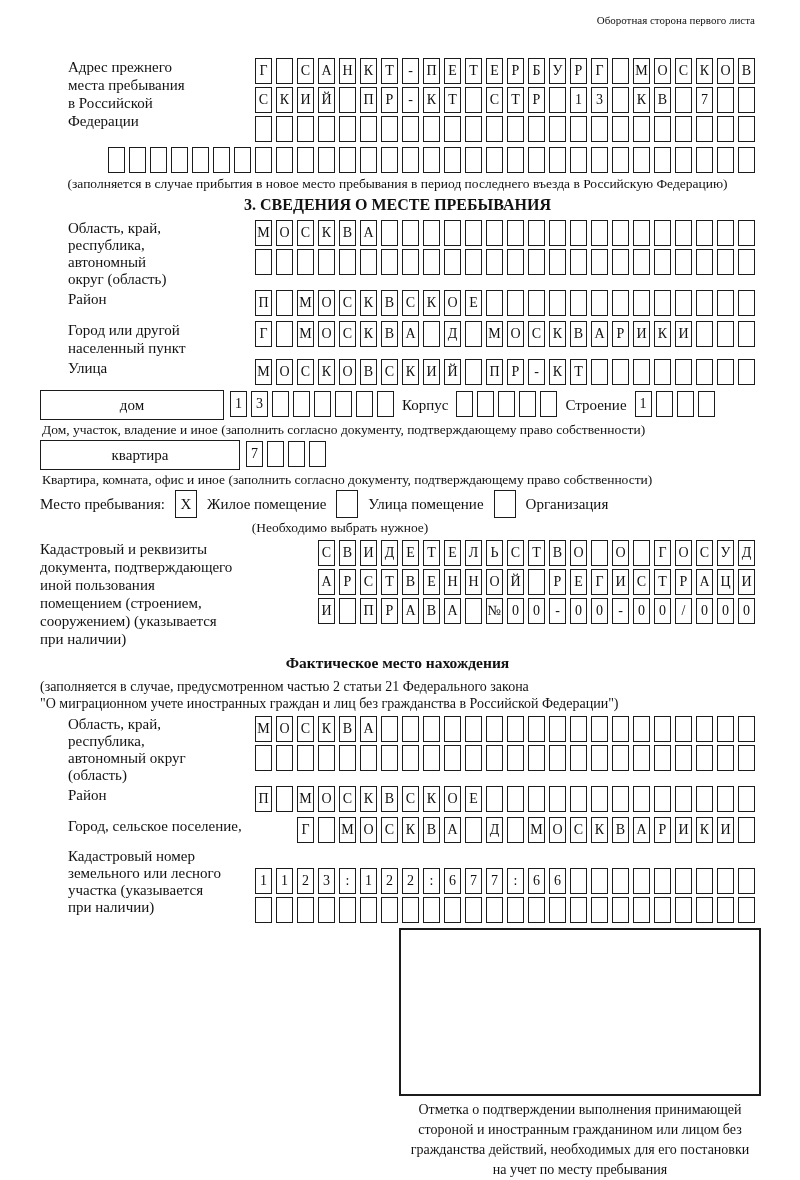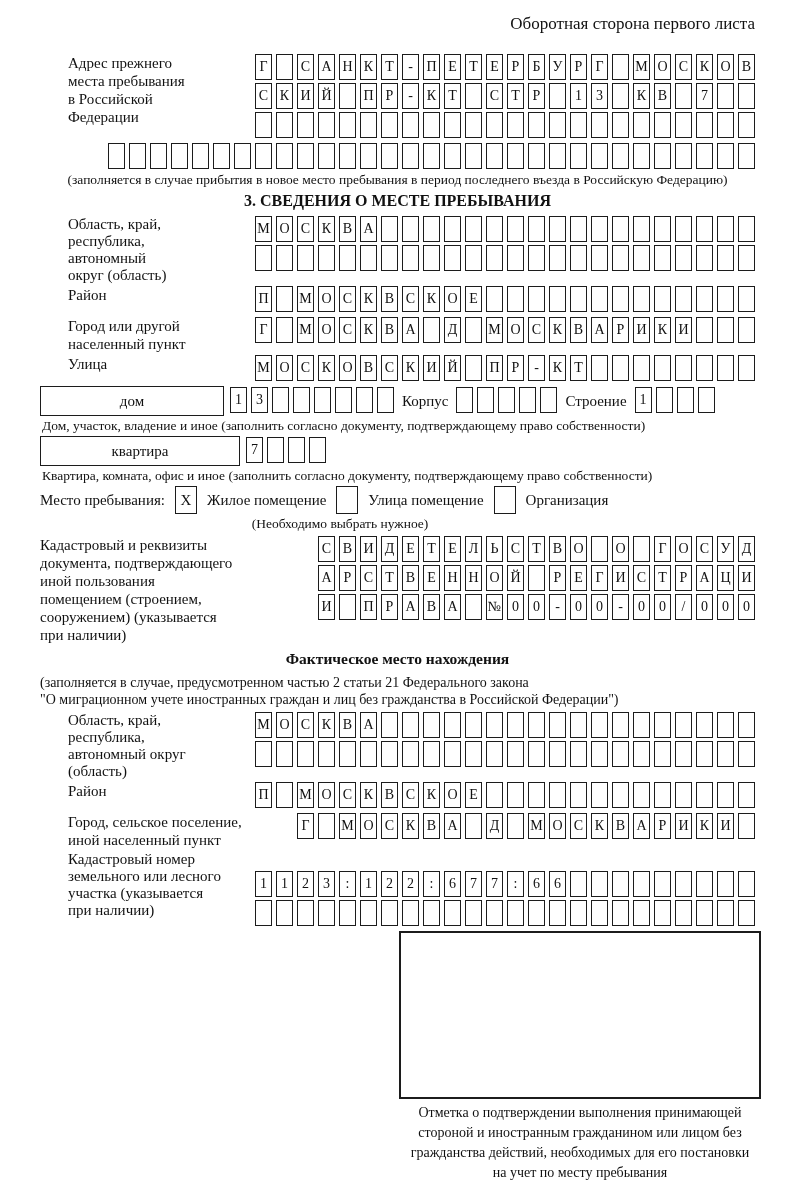--- a/index.html
+++ b/index.html
@@ -3,21 +3,21 @@
 <meta charset="utf-8">
 <style>
   * { margin:0; padding:0; box-sizing:border-box; }
   html,body { background:#ffffff; }
   body {
     width:800px; height:1180px;
     font-family:"Liberation Serif","DejaVu Serif",serif;
     color:#111; overflow:hidden;
     padding:14px 45px 0 40px;
   }
-  .hdr-note { text-align:right; font-size:17px; margin-bottom:20px; }
+  .hdr-note { text-align:right; font-size:11px; margin-bottom:32px; }
 
   
   .cells { display:flex; gap:4px; justify-content:flex-end; margin-bottom:3px; }
   .cells.left { justify-content:flex-start; }
   .cell {
     width:17px; height:26px; flex:0 0 17px;
     border:1.5px solid #1c1c1c;
     display:flex; align-items:center; justify-content:center;
     font-size:14px; line-height:1;
   }
@@ -586,21 +586,20 @@
         <span class="cell"></span>
         <span class="cell"></span>
         <span class="cell"></span>
       </div>
   </div>
 </div>
 
 <div class="field">
   <div class="lbl">
     <div>Город, сельское поселение,</div>
-    <div>иной населенный пункт</div>
   </div>
   <div class="rows">
     <div class="cells">
         <span class="cell">Г</span>
         <span class="cell"></span>
         <span class="cell">М</span>
         <span class="cell">О</span>
         <span class="cell">С</span>
         <span class="cell">К</span>
         <span class="cell">В</span>

